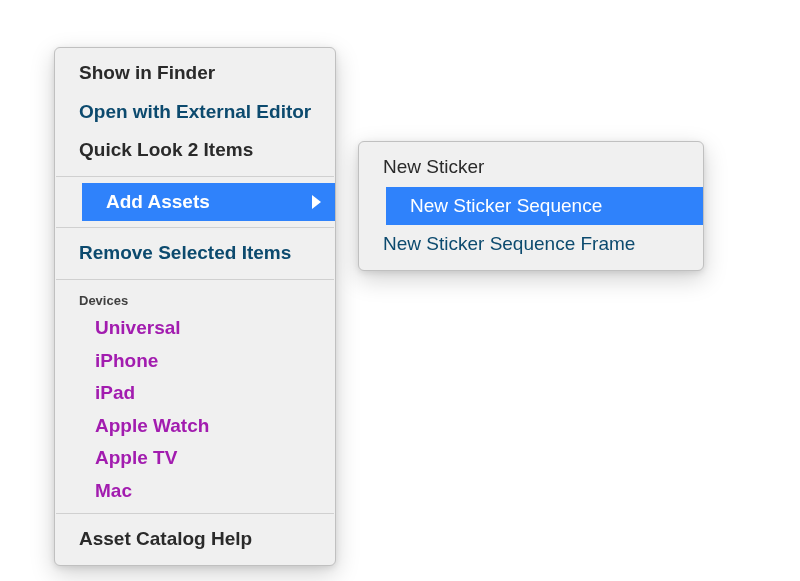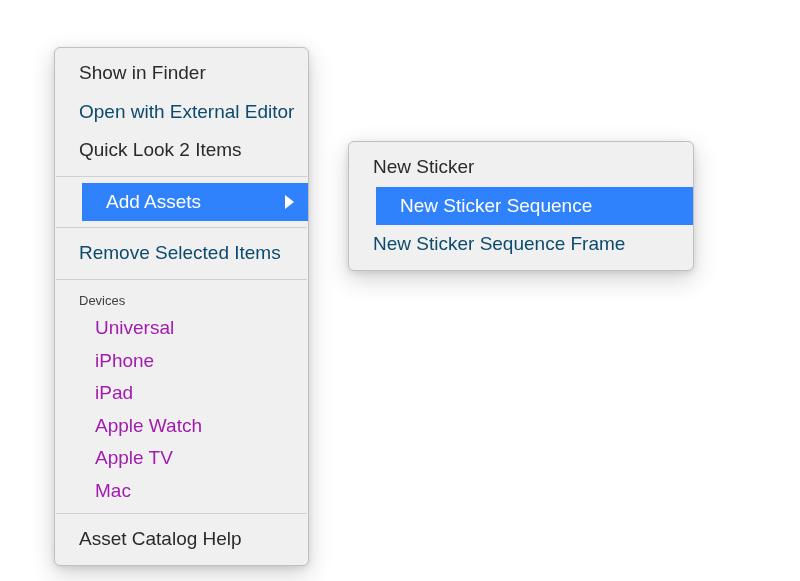--- a/index.html
+++ b/index.html
@@ -23,25 +23,26 @@
       background: #f0f0f0;
       border: 1px solid #c0c0c0;
       border-radius: 6px;
       box-shadow: 0 8px 24px rgba(0,0,0,0.18), 0 2px 6px rgba(0,0,0,0.1);
       padding: 6px 0;
     }
     
     .main-menu {
       left: 54px;
       top: 47px;
-      width: 255px;
+      width: 282px;
+      font-weight: bold;
     }
     
     .sub-menu {
-      left: 348px;
+      left: 358px;
       top: 141px;
       width: 346px;
       padding: 6px 0;
     }
     
     .menu-item {
       padding: 5px 24px 5px 24px;
       font-size: 19px;
       line-height: 1.5;
       color: #2a2a2a;

